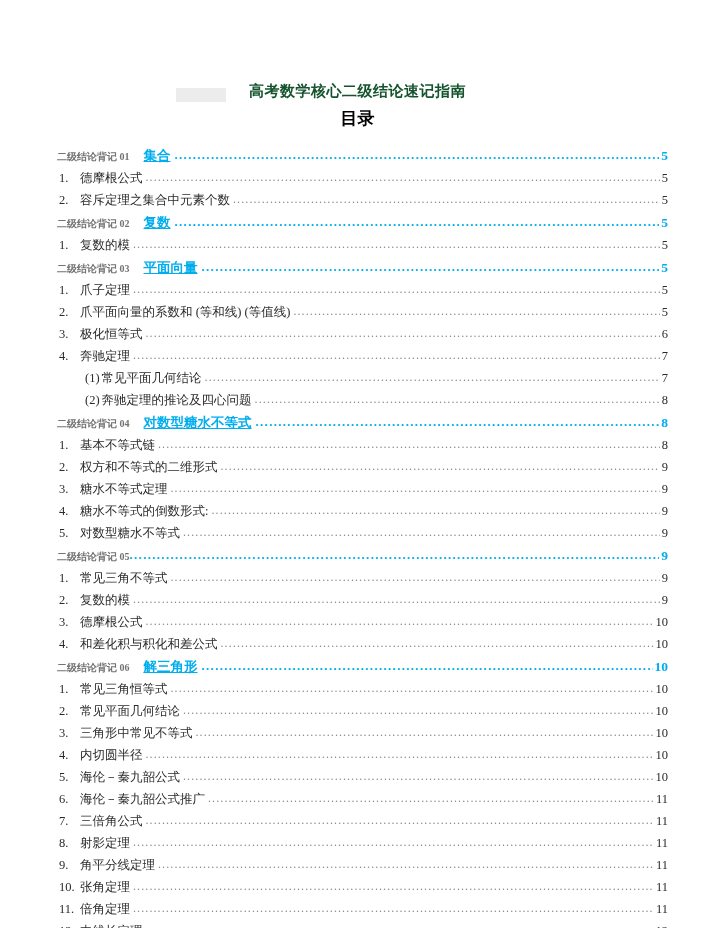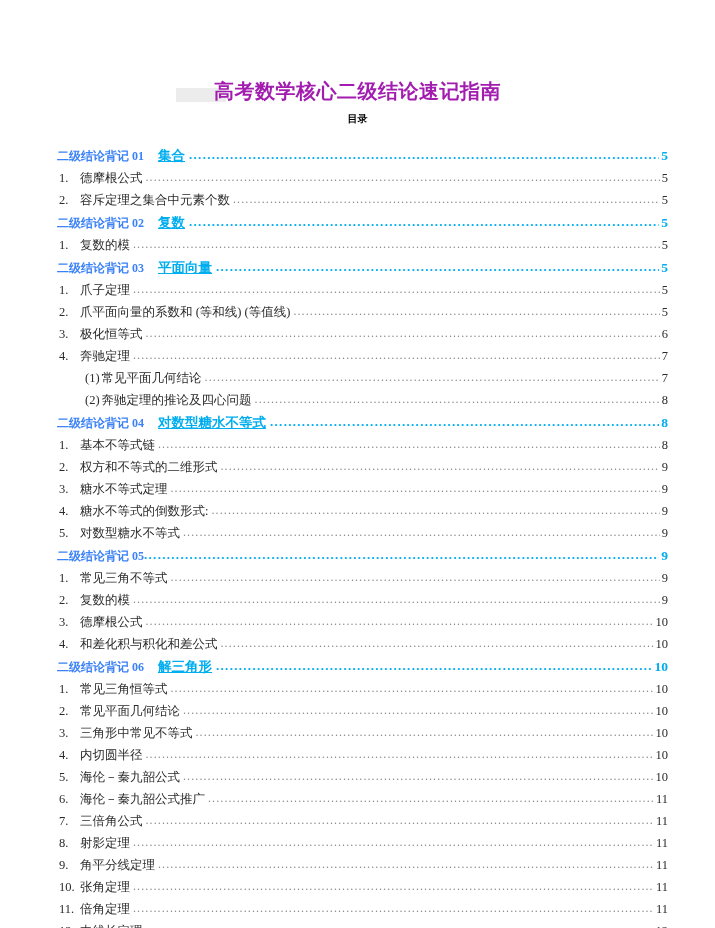--- a/index.html
+++ b/index.html
@@ -27,42 +27,42 @@
   
   .title-wrap {
     position: absolute;
     top: 78px;
     left: 0;
     width: 715px;
     text-align: center;
   }
   .doc-title {
     display: inline-block;
-    font-size: 20px;
+    font-size: 15px;
     font-weight: bold;
     letter-spacing: 0.5px;
-    color: #a21caf;
+    color: #14532d;
     line-height: 26px;
     white-space: nowrap;
   }
   .redaction-block {
     position: absolute;
     left: 176px;
     top: 88px;
     width: 50px;
     height: 14px;
     background: #ececec;
   }
   .toc-label {
     position: absolute;
     top: 108px;
     left: 0;
     width: 715px;
     text-align: center;
-    font-size: 10px;
+    font-size: 17px;
     font-weight: bold;
     color: #000000;
     line-height: 22px;
   }
 
   
   .toc {
     position: absolute;
     top: 144px;
     left: 57px;
@@ -79,23 +79,23 @@
 
   
   .toc-row.level-head {
     height: 23px;
     line-height: 23px;
     color: #00AEEF;
     font-weight: bold;
     font-size: 13.5px;
   }
   .toc-row.level-head .r-num {
-    color: #3b82f6;
-    font-weight: bold;
-    font-size: 12px;
+    color: #737373;
+    font-weight: bold;
+    font-size: 10px;
   }
   .toc-row.level-head .leader {
     color: #00AEEF;
   }
 
   
   .toc-row.level-1 {
     height: 22px;
     line-height: 22px;
     color: #2b2b2b;

